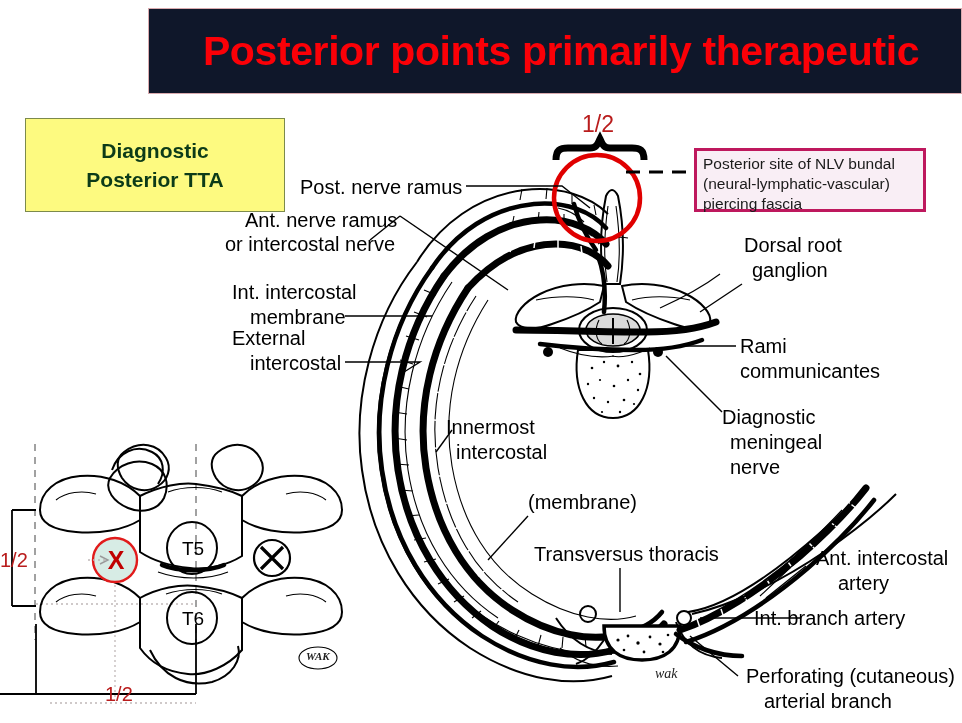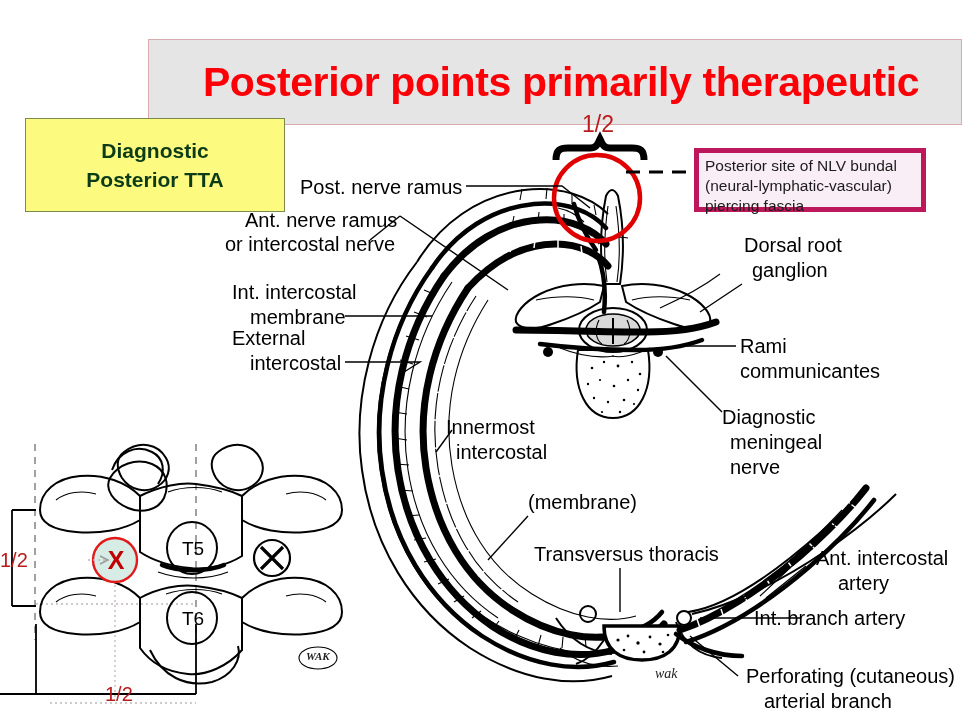--- a/index.html
+++ b/index.html
@@ -19,24 +19,23 @@
     overflow: hidden;
   }
 
   
   #title-banner {
     position: absolute;
     left: 148px;
     top: 8px;
     width: 814px;
     height: 86px;
-    background: #e5e5e5;
+    background: #0f172a;
     border: 1px solid #d9aaae;
     box-sizing: border-box;
-    margin-top: 31px;
   }
   #title-text {
     position: absolute;
     left: 0;
     right: 0;
     top: 50%;
     transform: translateY(-50%);
     text-align: center;
     color: #fb0007;
     font-family: "Liberation Sans", sans-serif;
@@ -75,21 +74,21 @@
   }
 
   
   #pink-note {
     position: absolute;
     left: 694px;
     top: 148px;
     width: 232px;
     height: 64px;
     background: #f9eef5;
-    border: 5px solid #be185d;
+    border: 3px solid #be185d;
     box-sizing: border-box;
     padding: 3px 5px 0 6px;
   }
   #pink-note .pn-line {
     color: #1b1b1b;
     font-family: "Liberation Sans", sans-serif;
     font-size: 15.5px;
     line-height: 20px;
     white-space: nowrap;
   }

